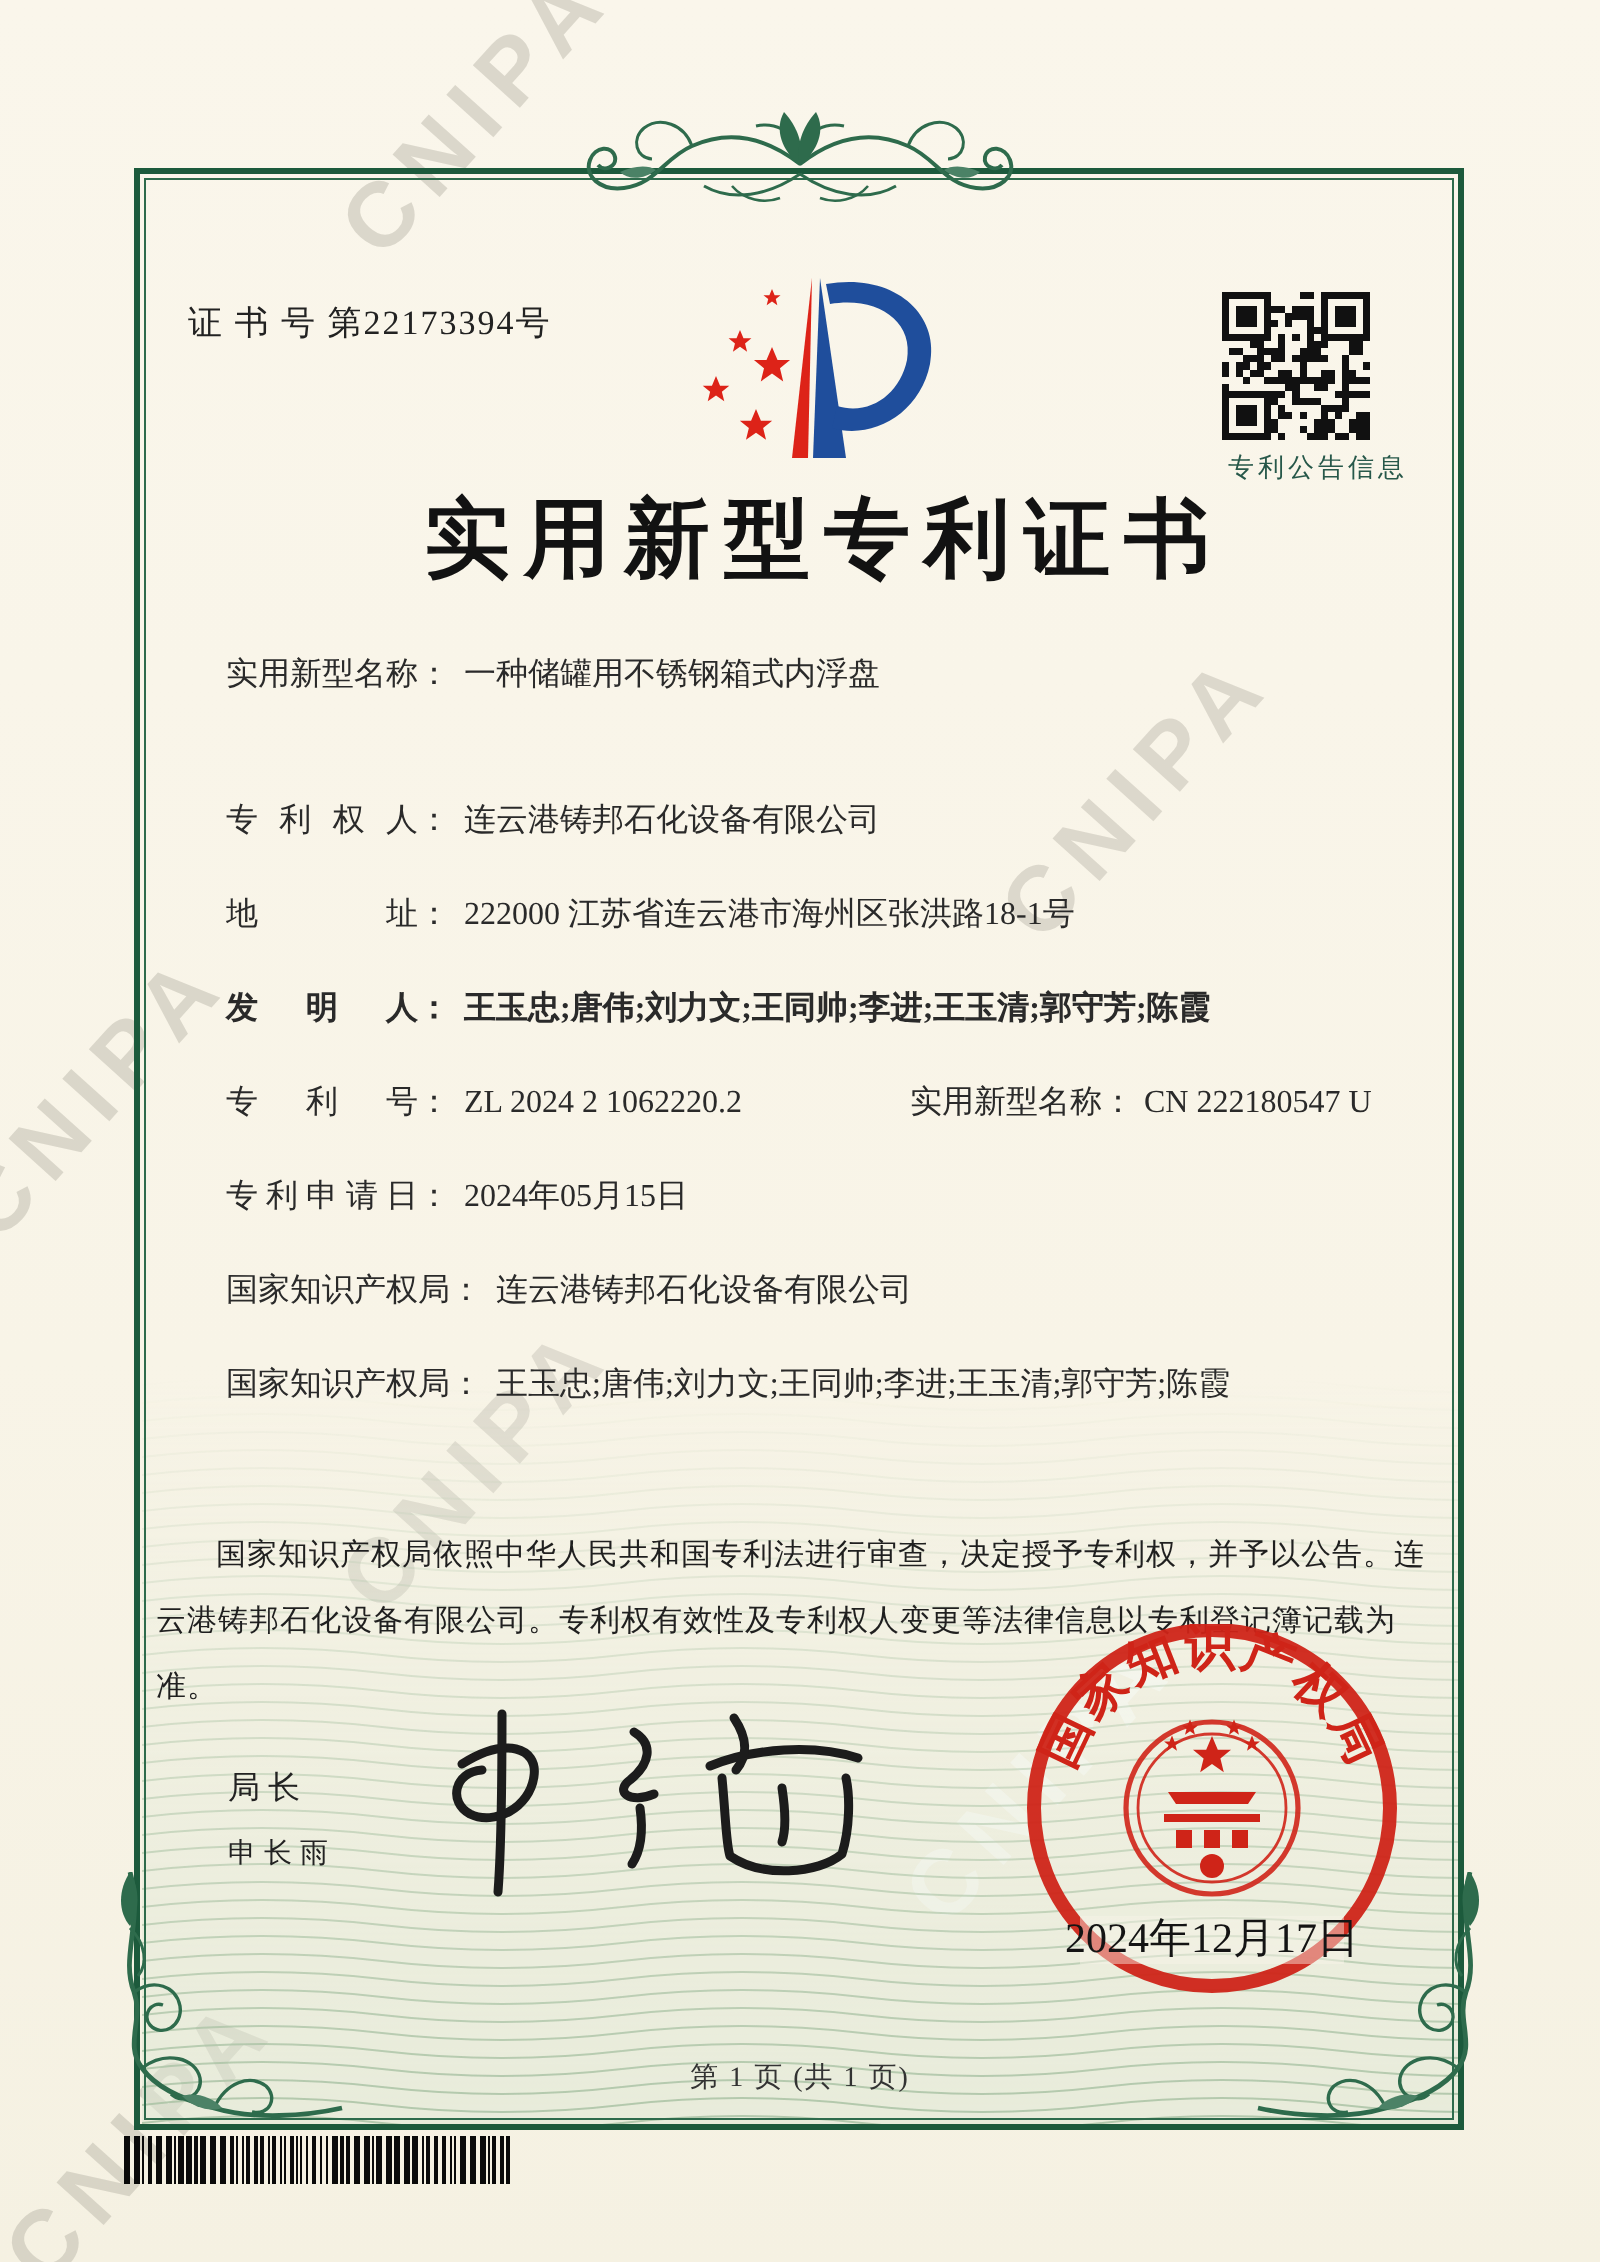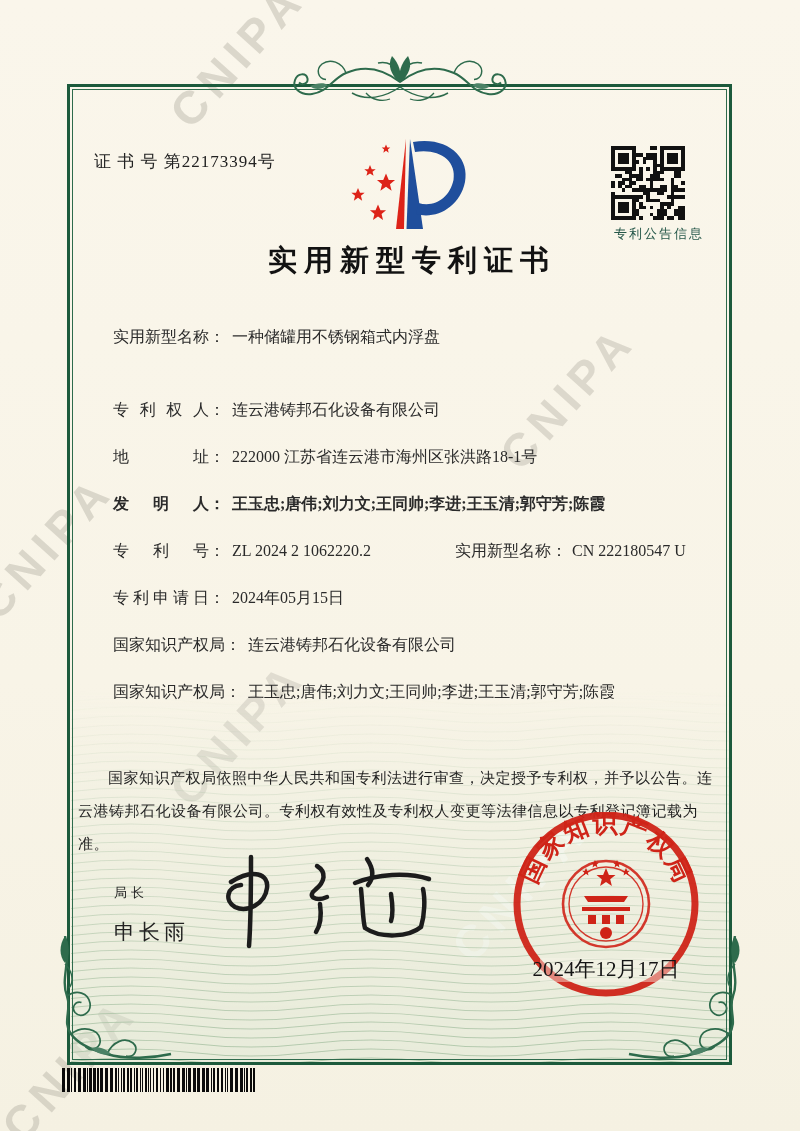--- a/index.html
+++ b/index.html
@@ -37,39 +37,39 @@
     font-size:17px; letter-spacing:1px; color:#222;margin-top:10px;
   }
   .logo { position:absolute; left:334px; top:127px; }
   .qr { position:absolute; left:611px; top:146px; }
   .qr-caption {
     position:absolute; left:592px; top:225px; width:112px; text-align:right;
     font-size:13px; letter-spacing:2px; color:#27584a;
   }
   .title {
     position:absolute; left:0; top:241px; width:100%; text-align:center;
-    font-size:29px; font-weight:bold; letter-spacing:7px; color:#121212;padding-left:24px;
+    font-size:43px; font-weight:bold; letter-spacing:7px; color:#121212;padding-left:24px;
   }
   
   .fields { position:absolute; left:113px; top:327px; width:608px; font-size:16px; color:#2a2a2a; }
   .row { position:absolute; left:0; width:608px; white-space:nowrap; }
   .lbl { display:inline-block; width:96px; text-align:justify; text-align-last:justify; vertical-align:bottom; }
   .lbl.wide { width:112px; }
   .val { padding-left:7px; }
   .col2 { position:absolute; left:342px; top:0; }
   .col2 .val { padding-left:5px; }
   
   .legal {
     position:absolute; left:78px; top:762px; width:644px;
     font-size:15px; line-height:2.2; text-indent:2em; color:#1f1f1f;
     letter-spacing:0.5px;
   }
   
-  .sig-title { position:absolute; left:114px; top:884px; font-family:"Liberation Sans", sans-serif; font-size:13px; letter-spacing:4px; color:#222; }
-  .sig-name  { position:absolute; left:114px; top:918px; font-family:"Liberation Sans", sans-serif; font-size:21px; letter-spacing:4px; color:#222; }
+  .sig-title { position:absolute; left:114px; top:884px; font-family:"Liberation Sans", sans-serif; font-size:16px; letter-spacing:4px; color:#222; }
+  .sig-name  { position:absolute; left:114px; top:918px; font-family:"Liberation Sans", sans-serif; font-size:14px; letter-spacing:4px; color:#222; }
   .sig-script { position:absolute; left:205px; top:850px; }
   
   .seal { position:absolute; left:504px; top:812px; }
   
   .page-num {
     position:absolute; left:0; top:1030px; width:100%; text-align:center;
     font-size:14px; color:#333; letter-spacing:1px;
   }
   .barcode { position:absolute; left:62px; top:1068px; }
 </style>
@@ -470,20 +470,21 @@
         <path d="M80,84 h44 l-4,6 h-36 Z"></path>
         <path d="M78,95 h48 v4 h-48 Z"></path>
         <path d="M84,103 h8 v9 h-8 Z M98,103 h8 v9 h-8 Z M112,103 h8 v9 h-8 Z"></path>
         <circle cx="102" cy="121" r="6"></circle>
       </g>
     </g>
     <rect x="36" y="146" width="132" height="24" fill="#f8f4e8" opacity="0.45"></rect>
     <text x="102" y="164" text-anchor="middle" font-size="21" fill="#141414">2024年12月17日</text>
   </svg>
 
+  <div class="page-num">第 1 页 (共 1 页)</div>
 
   <svg class="barcode" id="barcode" width="196" height="24" viewBox="0 0 196 24" shape-rendering="crispEdges">
       <rect x="0" y="0" width="3" height="24" fill="#0a0a0a"></rect>
       <rect x="5" y="0" width="3" height="24" fill="#0a0a0a"></rect>
       <rect x="9" y="0" width="1" height="24" fill="#0a0a0a"></rect>
       <rect x="12" y="0" width="2" height="24" fill="#0a0a0a"></rect>
       <rect x="16" y="0" width="3" height="24" fill="#0a0a0a"></rect>
       <rect x="21" y="0" width="3" height="24" fill="#0a0a0a"></rect>
       <rect x="25" y="0" width="1" height="24" fill="#0a0a0a"></rect>
       <rect x="27" y="0" width="3" height="24" fill="#0a0a0a"></rect>

